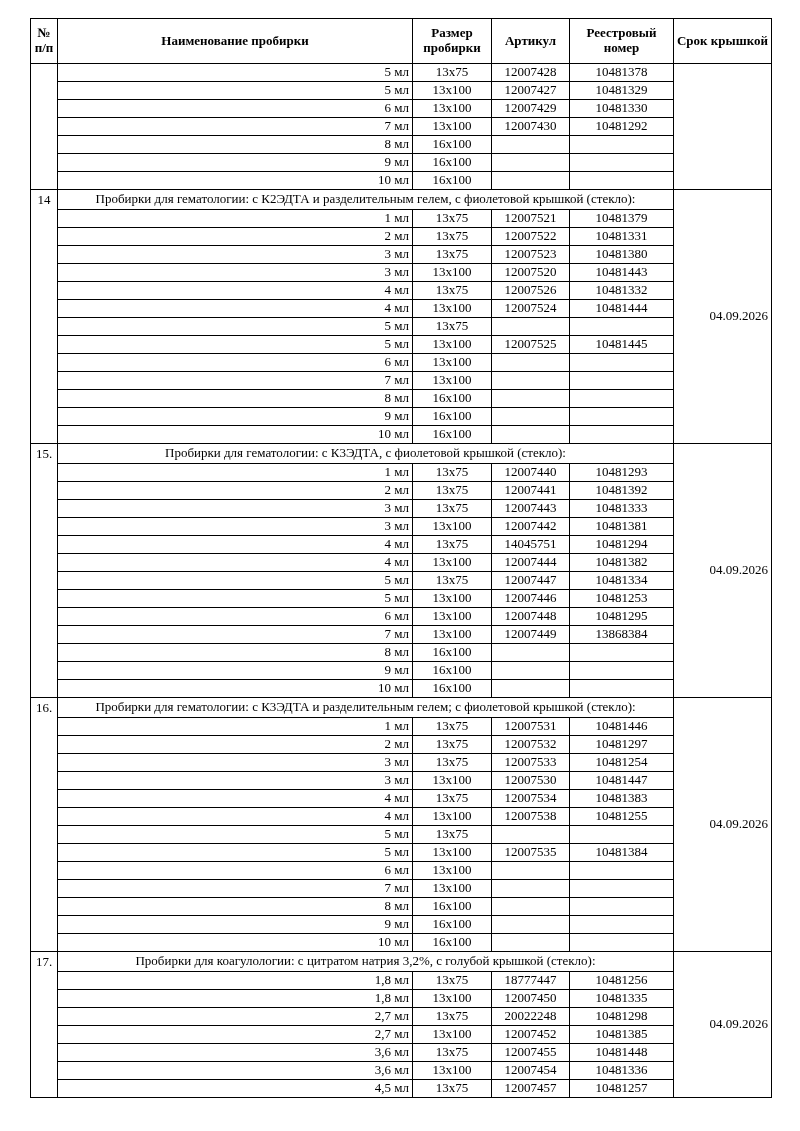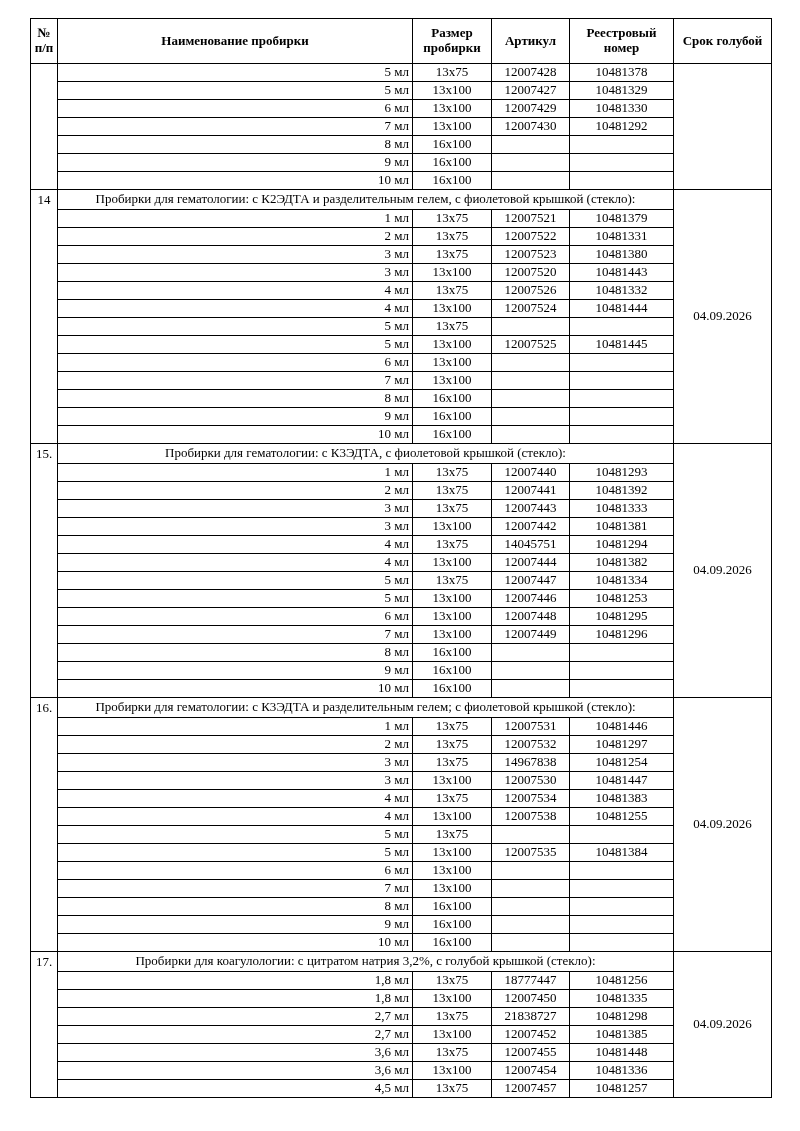--- a/index.html
+++ b/index.html
@@ -61,21 +61,21 @@
   td.name-cell {
     text-align: right;
     white-space: nowrap;
     padding-left: 4px;
   }
   td.size-cell, td.article-cell, td.registry-cell {
     text-align: center;
     white-space: nowrap;
   }
   td.validity-cell {
-    text-align: center;
+    text-align: right;
     vertical-align: middle;
     white-space: nowrap;
   }
 </style>
 </head>
 <body>
 
 <div class="page">
   <table class="reg-table">
     <colgroup>
@@ -86,21 +86,21 @@
         <col class="c-reg">
         <col class="c-valid">
     </colgroup>
     <thead>
       <tr>
         <th>№ п/п</th>
         <th>Наименование пробирки</th>
         <th>Размер пробирки</th>
         <th>Артикул</th>
         <th>Реестровый номер</th>
-        <th>Срок голубой</th>
+        <th>Срок крышкой</th>
       </tr>
     </thead>
     <tbody>
         <tr>
           <td class="num-cell" rowspan="7"></td>
           <td class="name-cell">5 мл</td>
           <td class="size-cell">13x75</td>
           <td class="article-cell">12007428</td>
           <td class="registry-cell">10481378</td>
           <td class="validity-cell" rowspan="7"></td>
@@ -280,21 +280,21 @@
         <tr>
           <td class="name-cell">6 мл</td>
           <td class="size-cell">13x100</td>
           <td class="article-cell">12007448</td>
           <td class="registry-cell">10481295</td>
         </tr>
         <tr>
           <td class="name-cell">7 мл</td>
           <td class="size-cell">13x100</td>
           <td class="article-cell">12007449</td>
-          <td class="registry-cell">10481296</td>
+          <td class="registry-cell">13868384</td>
         </tr>
         <tr>
           <td class="name-cell">8 мл</td>
           <td class="size-cell">16x100</td>
           <td class="article-cell"></td>
           <td class="registry-cell"></td>
         </tr>
         <tr>
           <td class="name-cell">9 мл</td>
           <td class="size-cell">16x100</td>
@@ -320,21 +320,21 @@
         </tr>
         <tr>
           <td class="name-cell">2 мл</td>
           <td class="size-cell">13x75</td>
           <td class="article-cell">12007532</td>
           <td class="registry-cell">10481297</td>
         </tr>
         <tr>
           <td class="name-cell">3 мл</td>
           <td class="size-cell">13x75</td>
-          <td class="article-cell">14967838</td>
+          <td class="article-cell">12007533</td>
           <td class="registry-cell">10481254</td>
         </tr>
         <tr>
           <td class="name-cell">3 мл</td>
           <td class="size-cell">13x100</td>
           <td class="article-cell">12007530</td>
           <td class="registry-cell">10481447</td>
         </tr>
         <tr>
           <td class="name-cell">4 мл</td>
@@ -403,21 +403,21 @@
         </tr>
         <tr>
           <td class="name-cell">1,8 мл</td>
           <td class="size-cell">13x100</td>
           <td class="article-cell">12007450</td>
           <td class="registry-cell">10481335</td>
         </tr>
         <tr>
           <td class="name-cell">2,7 мл</td>
           <td class="size-cell">13x75</td>
-          <td class="article-cell">21838727</td>
+          <td class="article-cell">20022248</td>
           <td class="registry-cell">10481298</td>
         </tr>
         <tr>
           <td class="name-cell">2,7 мл</td>
           <td class="size-cell">13x100</td>
           <td class="article-cell">12007452</td>
           <td class="registry-cell">10481385</td>
         </tr>
         <tr>
           <td class="name-cell">3,6 мл</td>

